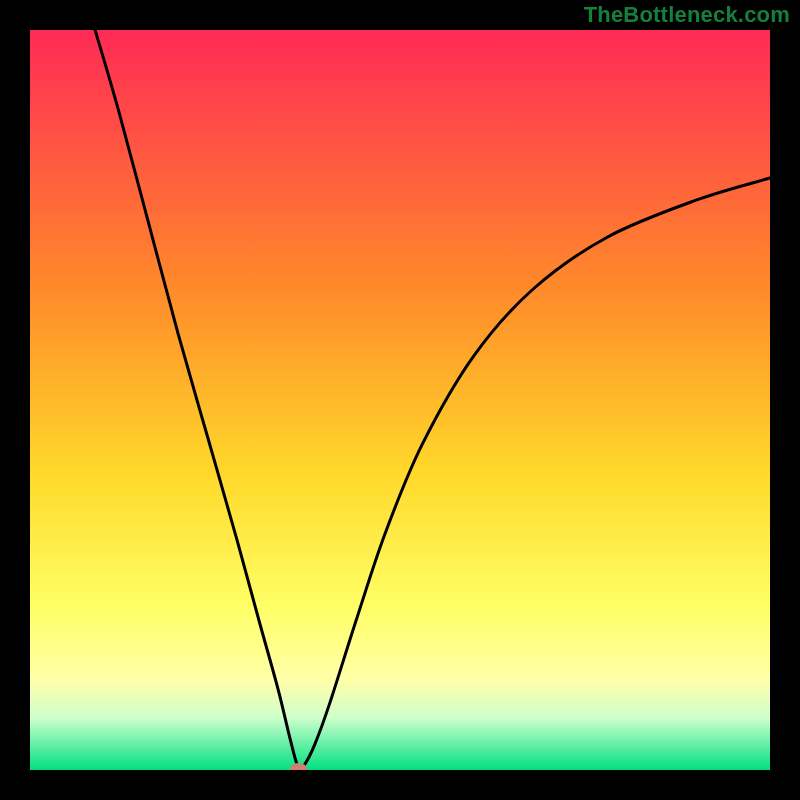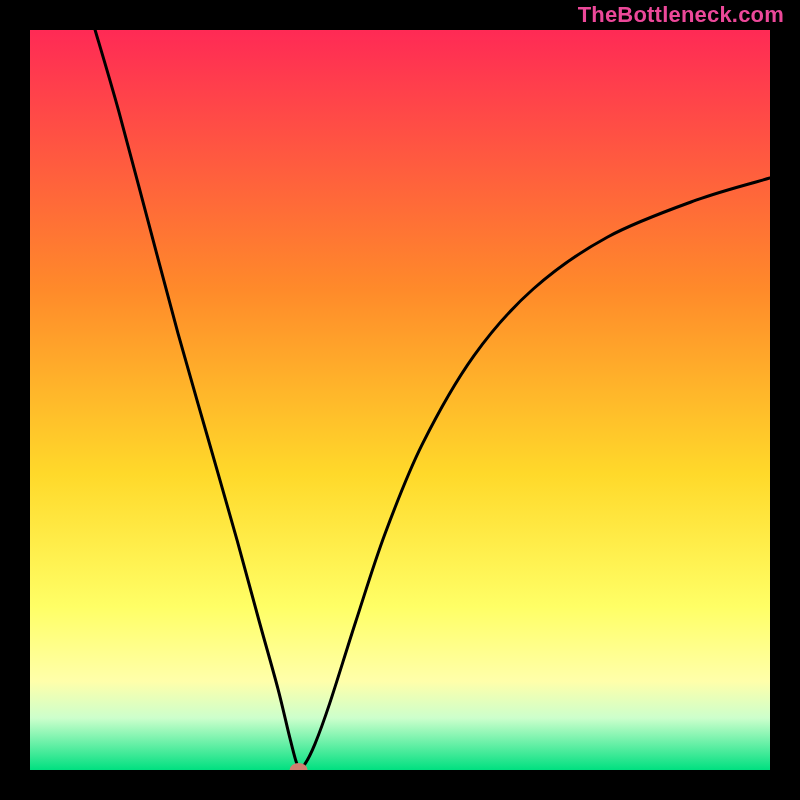--- a/index.html
+++ b/index.html
@@ -1,17 +1,17 @@
 <!DOCTYPE html>
 <html><head>
 <meta charset="utf-8">
 <style>
   html,body{margin:0;padding:0;width:800px;height:800px;overflow:hidden;background:#fff;font-family:Arial,Helvetica,sans-serif}
   .root{position:relative;width:800px;height:800px}
-  .watermark{position:absolute;top:2px;right:16px;font-size:22px;font-weight:600;color:#ec4899;letter-spacing:.2px;z-index:3}
+  .watermark{position:absolute;top:2px;right:10px;font-size:22px;font-weight:600;color:#15803d;letter-spacing:.2px;z-index:3}
   svg{position:absolute;left:0;top:0}
 </style>
 </head>
 <body>
 <div class="root">
 
 <div class="watermark">TheBottleneck.com</div>
 
 <svg id="chart-svg" width="800" height="800" viewBox="0 0 800 800">
   <defs>

